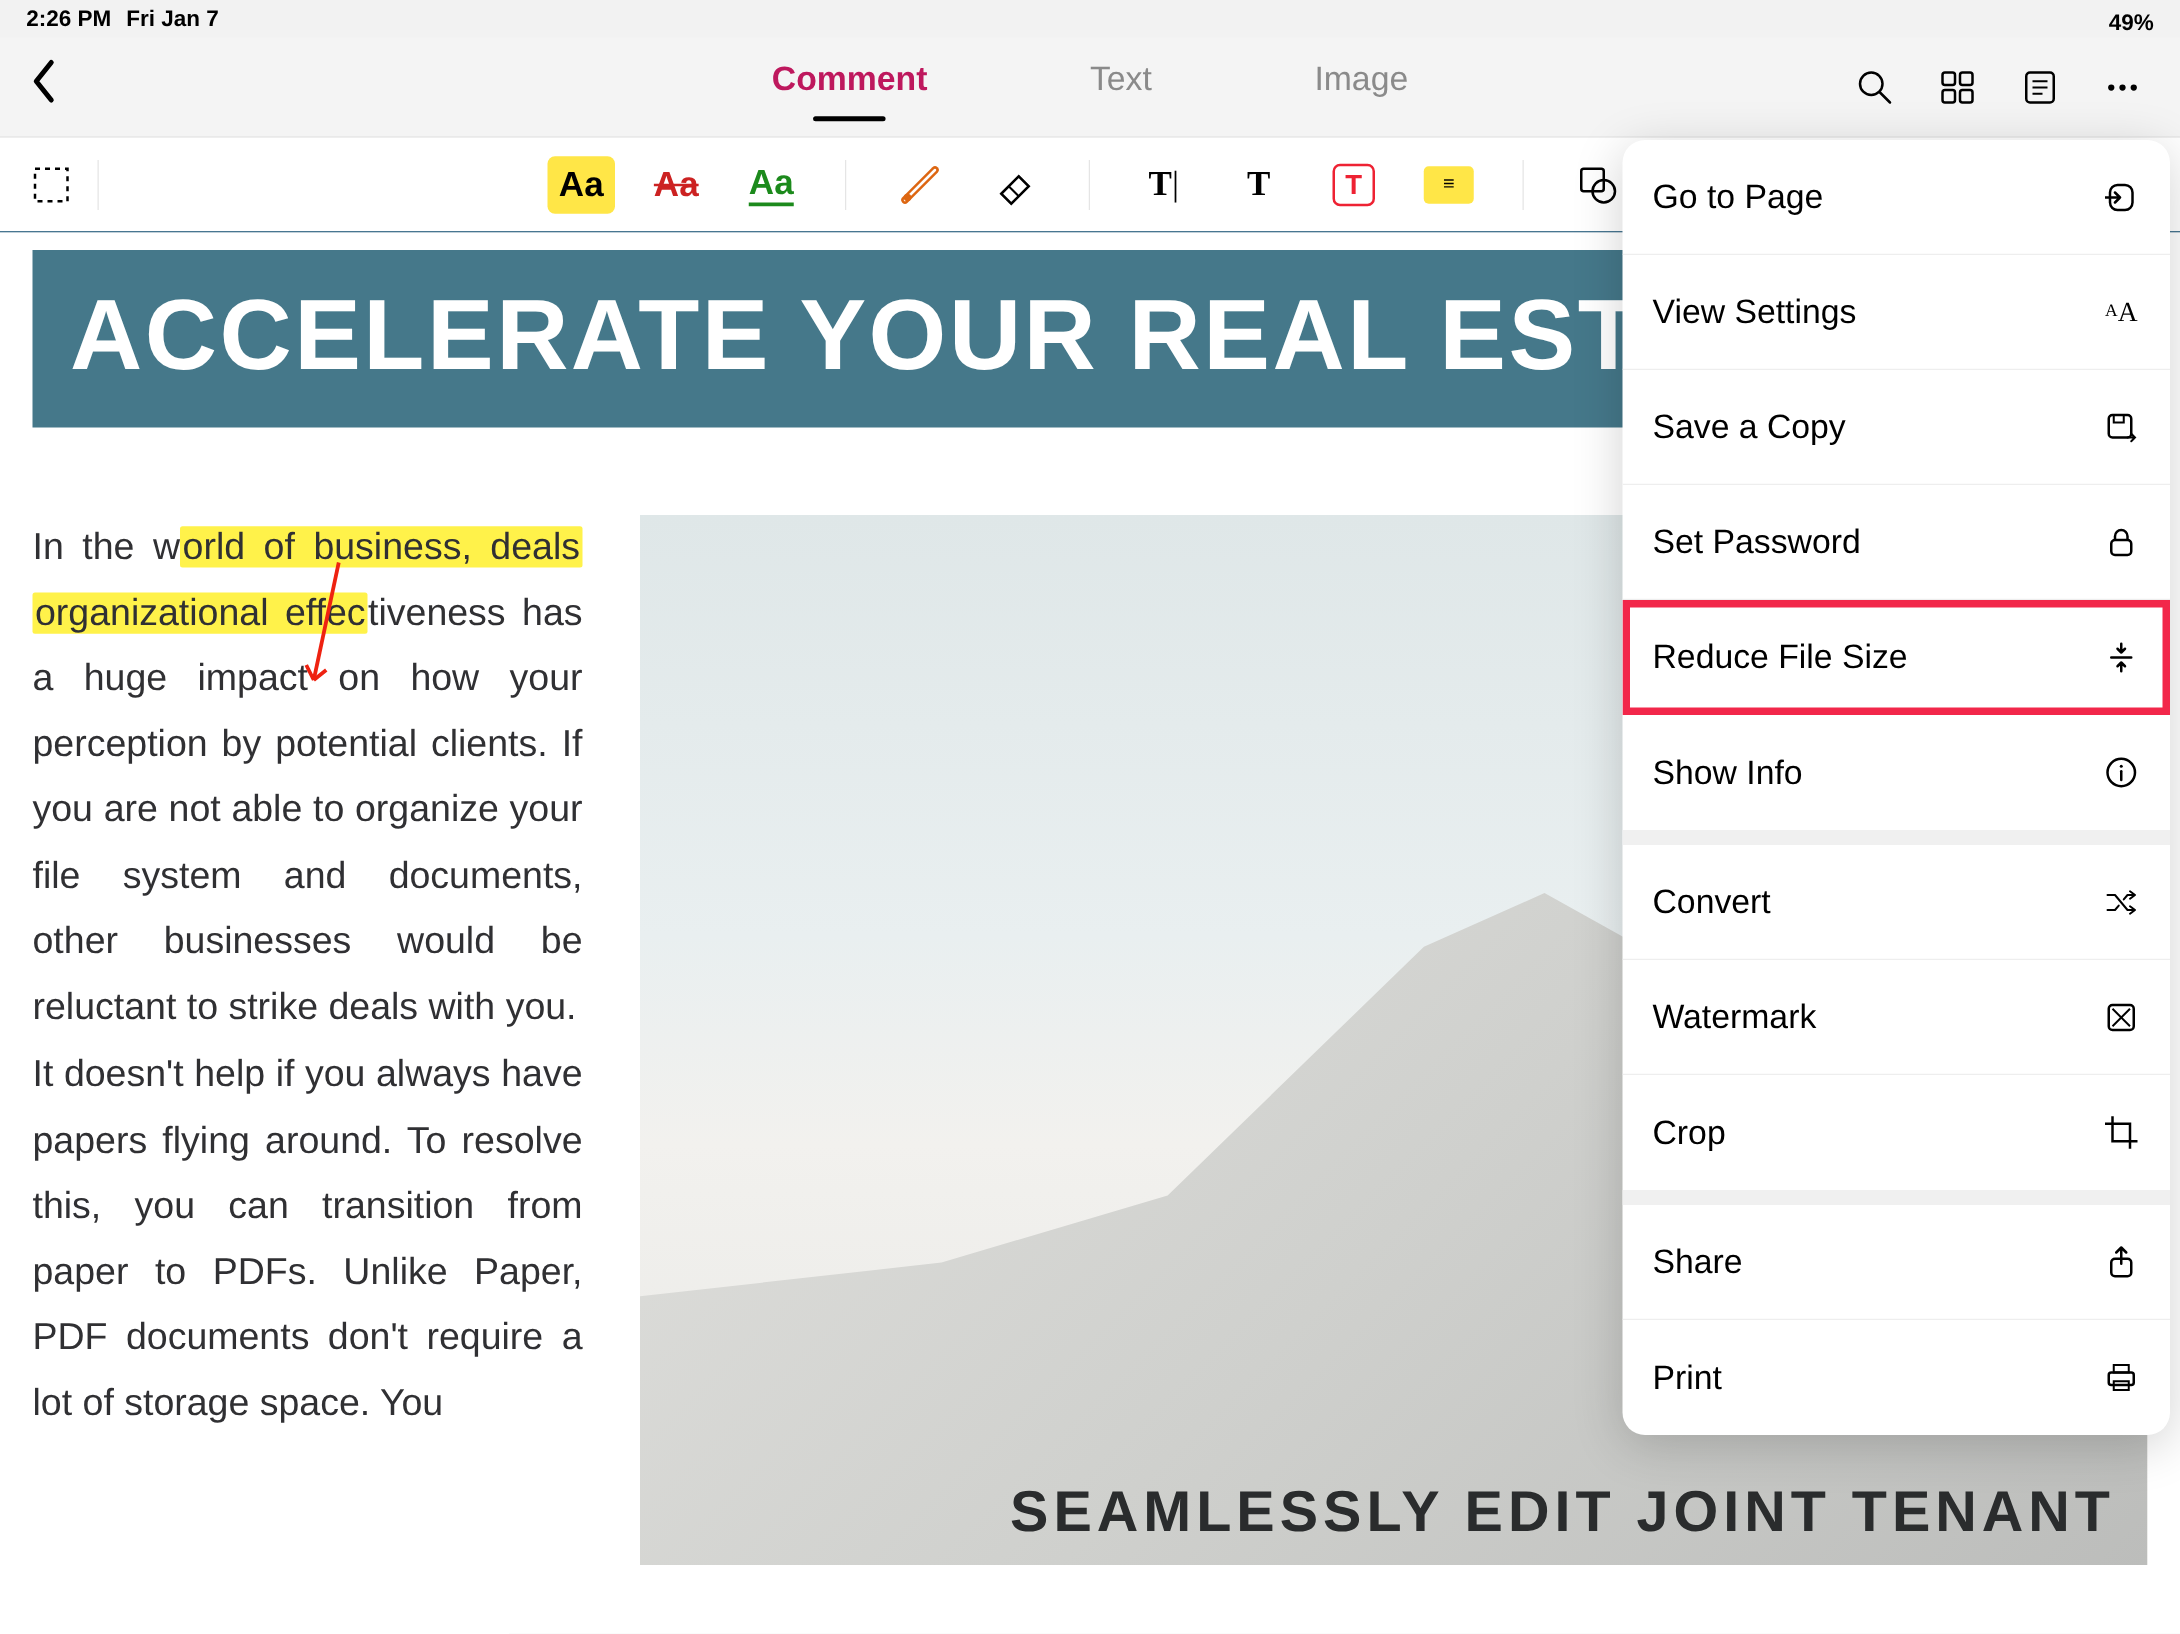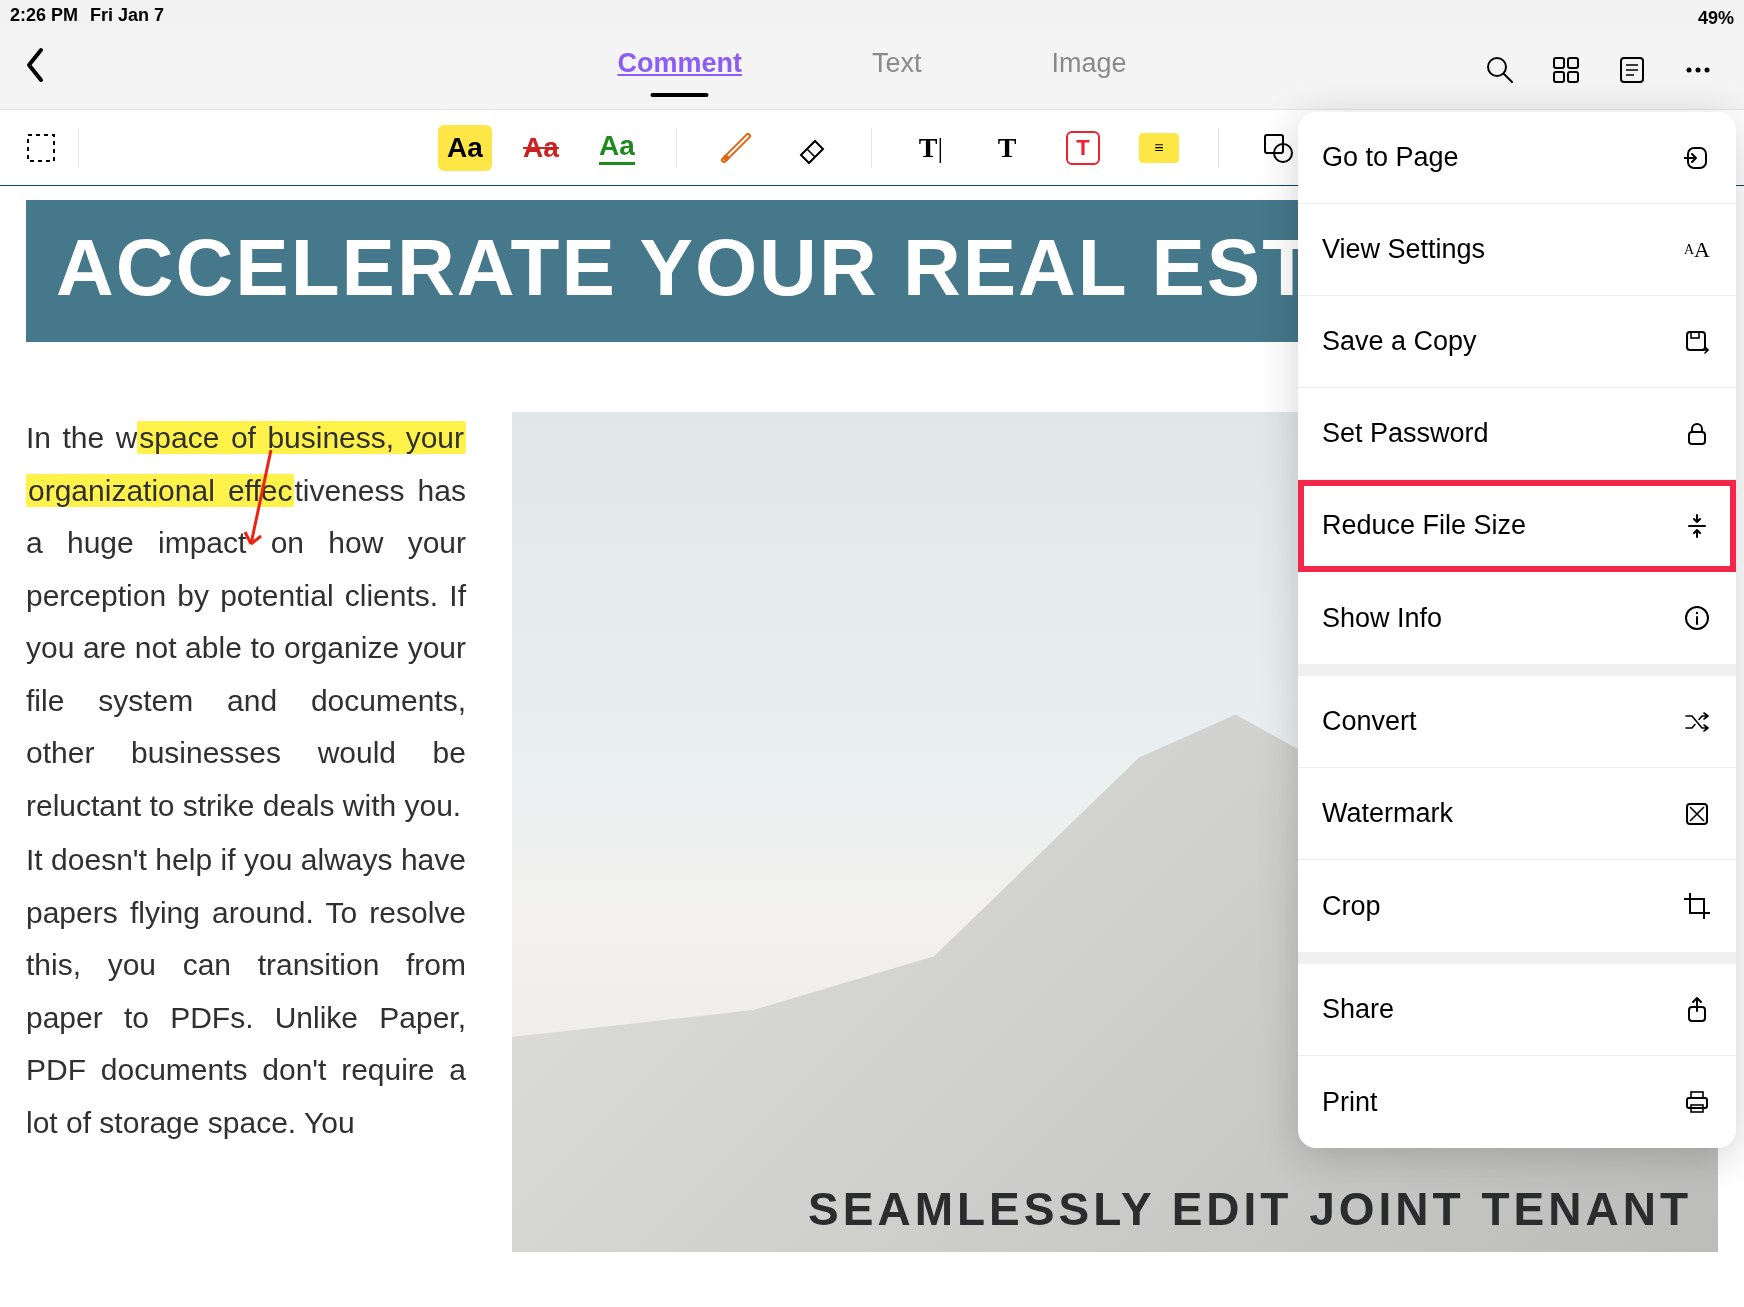--- a/index.html
+++ b/index.html
@@ -10,21 +10,21 @@
   height: 1307px;
   overflow: hidden;
 }
 
 
 .status-bar {
   height: 30px;
   display: flex;
   align-items: center;
   justify-content: space-between;
-  padding: 0 10px;
+  padding: 0 21px;
   font-size: 18px;
   font-weight: 600;
   background: #f2f2f2;
 }
 .status-left { display: flex; gap: 12px; }
 .status-right { display: flex; align-items: flex-end; gap: 8px; flex-direction: column; }
 .wifi-icon { display: inline-block; }
 .battery-icon {
   display: inline-block;
   width: 30px; height: 14px;
@@ -46,21 +46,21 @@
   position: relative;
   border-bottom: 1px solid #e5e5e5;
 }
 .back-btn { width: 70px; text-align: center; font-size: 36px; }
 .tabs {
   position: absolute; left: 50%; transform: translateX(-50%);
   display: flex; gap: 130px;
   font-size: 27px; color: #8a8a8a;
 }
 .tab { position: relative; padding-bottom: 12px; cursor: pointer; }
-.tab.active { color: #8b5cf6; font-weight: 700; text-decoration: underline; }
+.tab.active { color: #be185d; font-weight: 700; }
 .tab.active::after {
   content: ""; position: absolute; bottom: -6px; left: 50%; transform: translateX(-50%);
   width: 58px; height: 4px; background: #000; border-radius: 2px;
 }
 .top-right {
   margin-left: auto; display: flex; gap: 30px; padding-right: 28px; align-items: center;
 }
 .icon-btn { width: 36px; height: 36px; display: flex; align-items: center; justify-content: center; }
 
 
@@ -294,21 +294,21 @@
           </svg>
       </div>
     </div>
   </div>
 </div>
 
 <div class="doc-area">
   <div class="banner">ACCELERATE YOUR REAL ESTA</div>
   <div class="content-cols">
     <div class="col-text">
-      <p>In the w<span class="hl">space of business, your</span> <span class="hl">organizational effec</span>tiveness has a huge impact on how your perception by potential clients. If you are not able to organize your file system and documents, other businesses would be reluctant to strike deals with you.</p>
+      <p>In the w<span class="hl">orld of business, deals</span> <span class="hl">organizational effec</span>tiveness has a huge impact on how your perception by potential clients. If you are not able to organize your file system and documents, other businesses would be reluctant to strike deals with you.</p>
       <p>It doesn't help if you always have papers flying around. To resolve this, you can transition from paper to PDFs. Unlike Paper, PDF documents don't require a lot of storage space. You</p>
       <svg class="red-arrow" viewBox="0 0 36 110">
         <line x1="28" y1="4" x2="8" y2="98" stroke="#e21" stroke-width="3"></line>
         <path d="M8 98 L2 86 M8 98 L18 90" stroke="#e21" stroke-width="3" fill="none"></path>
       </svg>
     </div>
     <div class="col-image">
       <div class="building"></div>
       <div class="footer-text">SEAMLESSLY  EDIT  JOINT  TENANT</div>
     </div>

